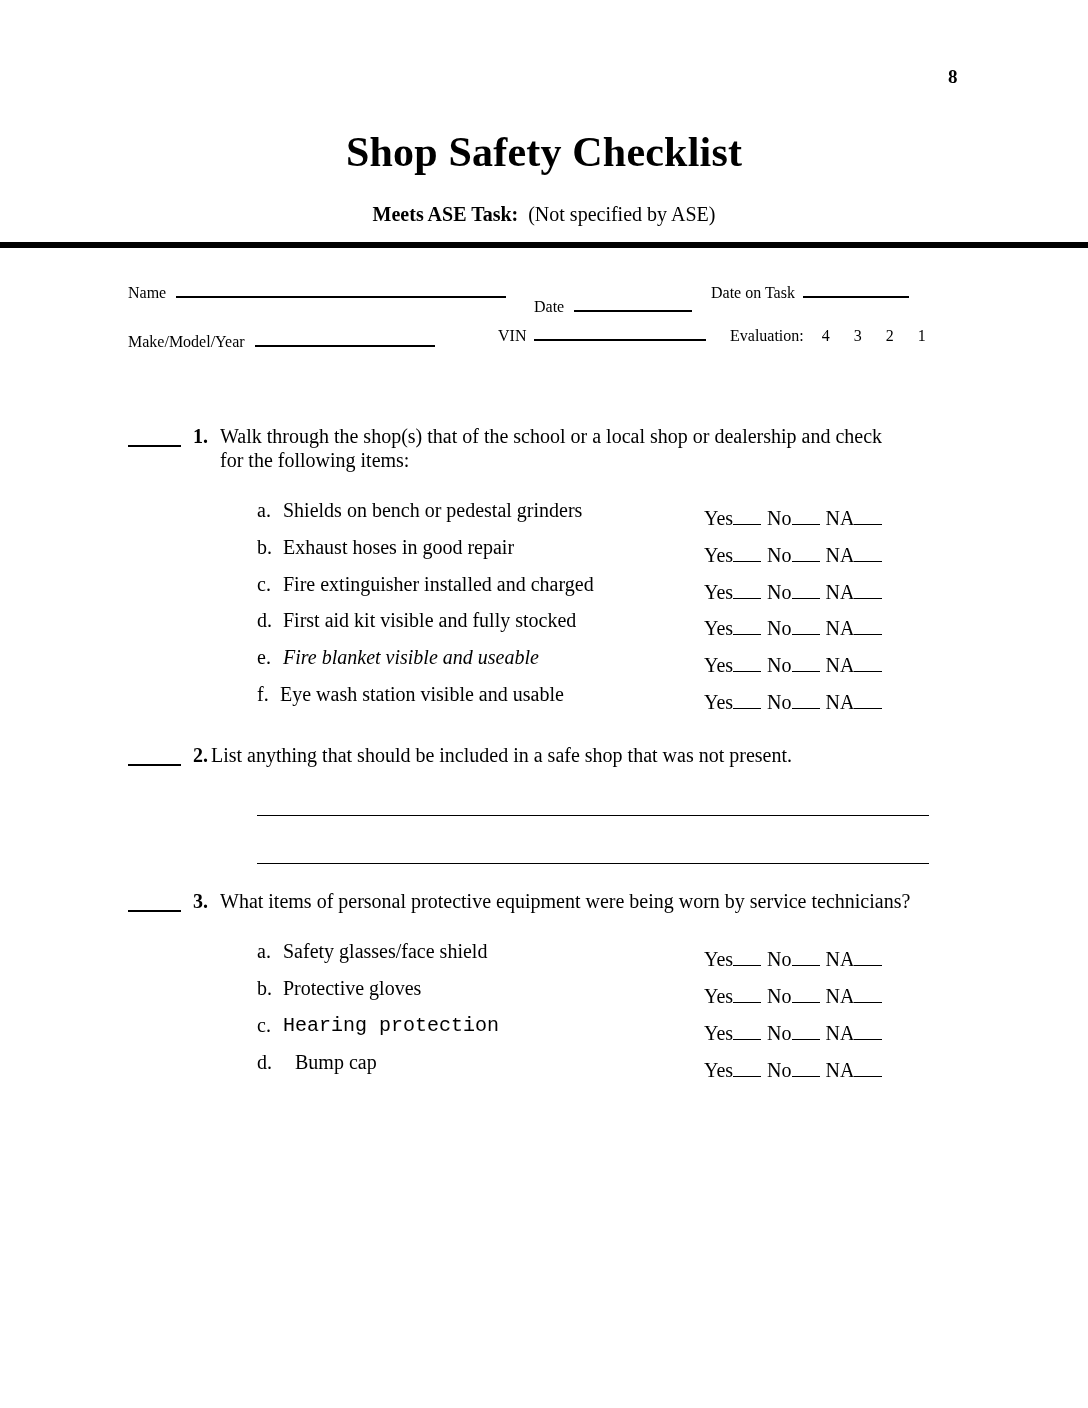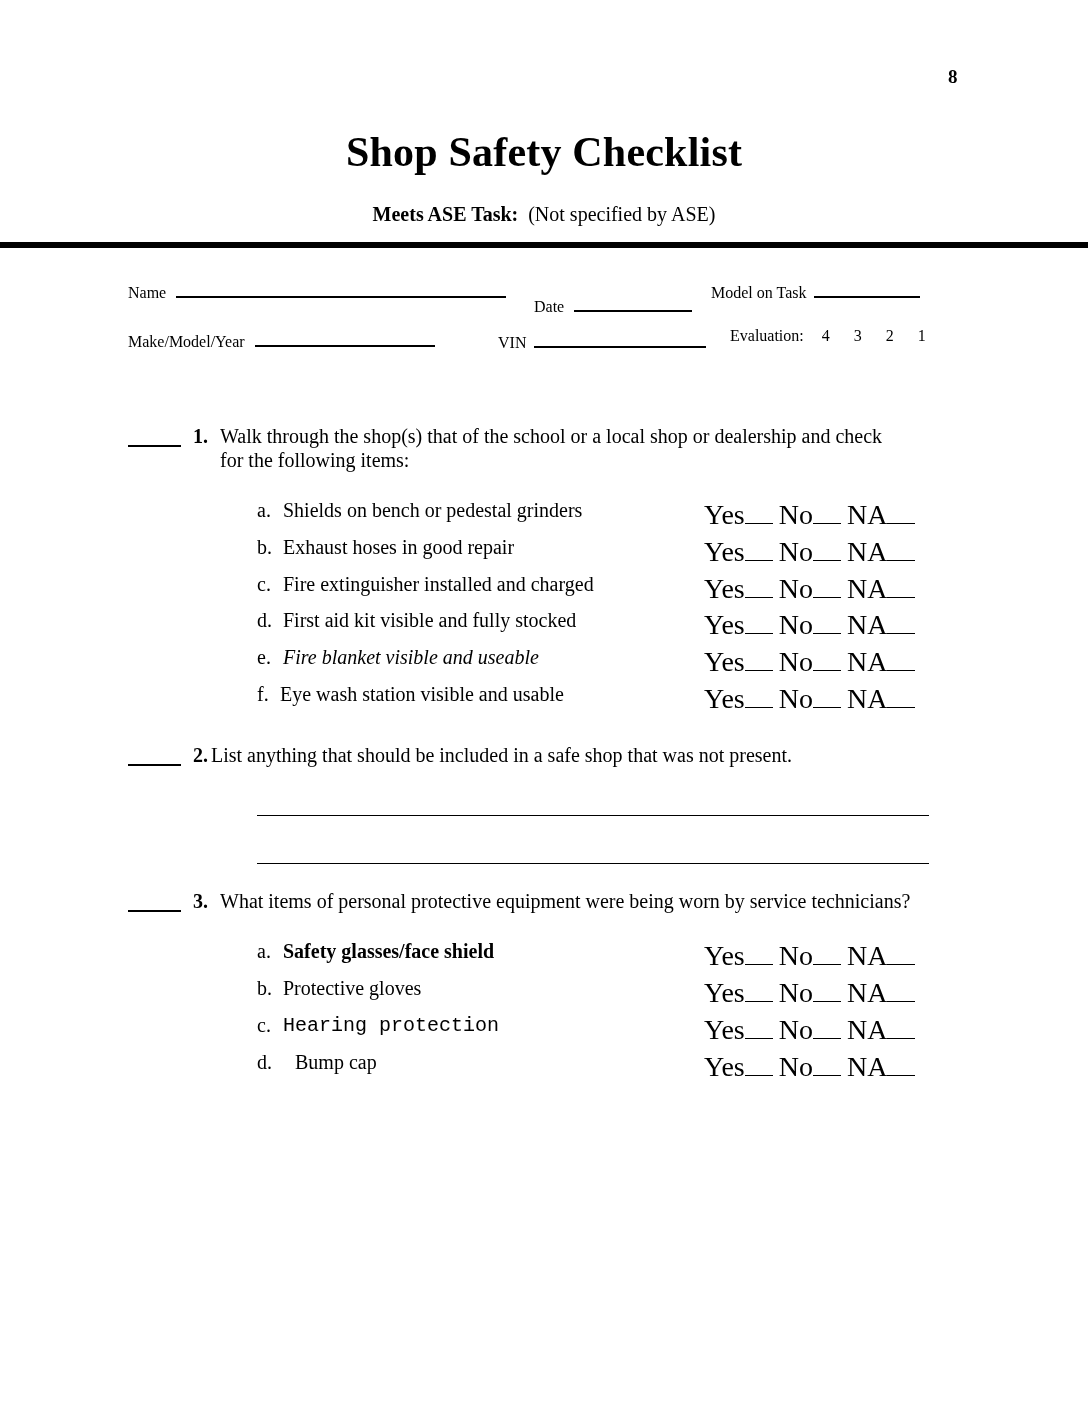--- a/index.html
+++ b/index.html
@@ -12,21 +12,21 @@
   .title { left: 0; width: 1088px; top: 128px; text-align: center; font-size: 42px; font-weight: bold; letter-spacing: 0.2px; }
   .subtitle { left: 0; width: 1088px; top: 203px; text-align: center; font-size: 20px; }
   .subtitle b { font-weight: bold; }
   .rule { left: 0; top: 242px; width: 1088px; height: 6px; background: #000; }
   .field { font-size: 16px; font-weight: normal; white-space: nowrap; }
   .blank { display: inline-block; border-bottom: 2px solid #000; height: 18px; vertical-align: baseline; }
   .q { font-size: 20px; white-space: nowrap; }
   .q .num { font-weight: bold; }
   .score-blank { display: inline-block; width: 53px; border-bottom: 2px solid #000; height: 18px; }
   .item { font-size: 20px; white-space: nowrap; }
-  .yn { font-size: 28px; white-space: nowrap; }
+  .yn { font-size: 20px; white-space: nowrap; margin-top: 8px; }
   .yn .ub { display: inline-block; width: 28px; border-bottom: 1px solid #000; height: 16px; margin-right: 6px; }
   .line { height: 0; border-top: 1px solid #000; }
 </style>
 </head>
 <body>
 
 <div class="abs page-num">8</div>
 <div class="abs title">Shop Safety Checklist</div>
 <div class="abs subtitle">
   <b>Meets ASE Task:</b>&nbsp;
@@ -36,29 +36,29 @@
 
 <div class="abs field" style="left:128px; top:278px;">
   <span>Name</span>
   <span class="blank" style="width:330px; margin-left:6px;"></span>
 </div>
 <div class="abs field" style="left:534px; top:292px;">
   <span>Date</span>
   <span class="blank" style="width:118px; margin-left:6px;"></span>
 </div>
 <div class="abs field" style="left:711px; top:278px;">
-  <span>Model on Task</span>
+  <span>Date on Task</span>
   <span class="blank" style="width:106px; margin-left:4px;"></span>
 </div>
 
 <div class="abs field" style="left:128px; top:327px;">
   <span>Make/Model/Year</span>
   <span class="blank" style="width:180px; margin-left:6px;"></span>
 </div>
-<div class="abs field" style="left:498px; top:328px;text-align:right;">
+<div class="abs field" style="left:498px; top:321px;text-align:right;">
   <span>VIN</span>
   <span class="blank" style="width:172px; margin-left:4px;"></span>
 </div>
 <div class="abs field" style="left:730px; top:327px;text-align:center;">
   <span>Evaluation:</span>
   <span style="margin-left:14px;">4</span>
   <span style="margin-left:20px;">3</span>
   <span style="margin-left:20px;">2</span>
   <span style="margin-left:20px;">1</span>
 </div>
@@ -107,21 +107,21 @@
 <div class="abs line" style="left:257px; top:815px; width:672px;"></div>
 <div class="abs line" style="left:257px; top:863px; width:672px;"></div>
 
 <div class="abs" style="left:128px; top:892px;"><span class="score-blank"></span></div>
 <div class="abs q" style="left:193px; top:890px;"><span class="num">3.</span></div>
 <div class="abs q" style="left:220px; top:890px;">What items of personal protective equipment were being worn by service technicians?</div>
 
 <div id="q3-items">
     <div>
       <div class="abs item" style="left: 257px; top: 940px;">a.</div>
-      <div class="abs item" style="left: 283px; top: 940px; font-weight: bold;">Safety glasses/face shield</div>
+      <div class="abs item" style="left: 283px; top: 940px;">Safety glasses/face shield</div>
       <div class="abs yn" style="left: 704px; top: 940px;"><span>Yes</span><span class="ub"></span><span>No</span><span class="ub"></span><span>NA</span><span class="ub"></span></div>
     </div>
     <div>
       <div class="abs item" style="left: 257px; top: 977px;">b.</div>
       <div class="abs item" style="left: 283px; top: 977px;">Protective gloves</div>
       <div class="abs yn" style="left: 704px; top: 977px;"><span>Yes</span><span class="ub"></span><span>No</span><span class="ub"></span><span>NA</span><span class="ub"></span></div>
     </div>
     <div>
       <div class="abs item" style="left: 257px; top: 1014px;">c.</div>
       <div class="abs item" style="left: 283px; top: 1014px; font-family: Liberation Mono, monospace;">Hearing protection</div>

